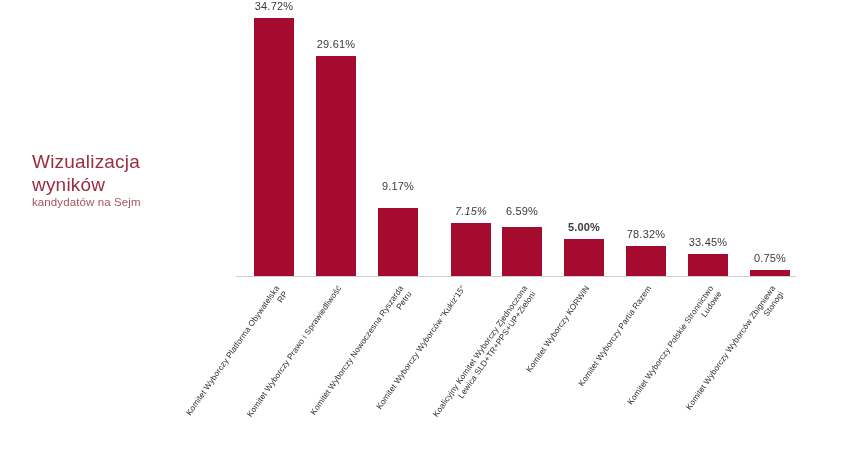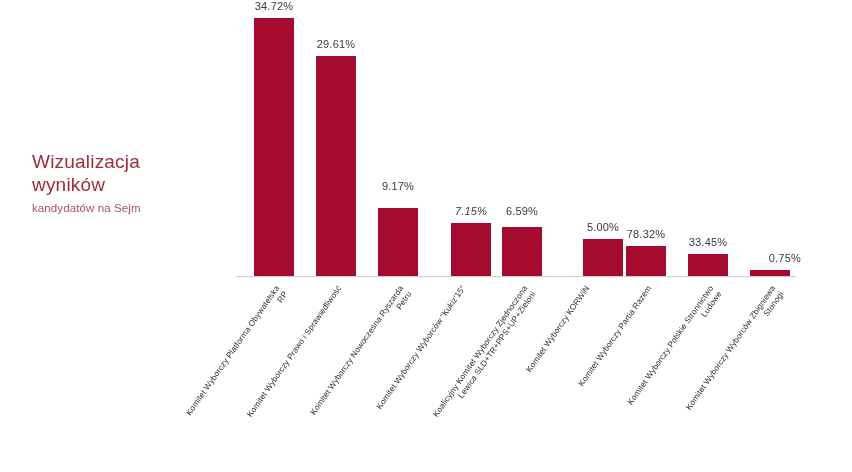--- a/index.html
+++ b/index.html
@@ -20,21 +20,21 @@
   }
   .chart-title{
     font-size:19px;
     line-height:23px;
     color:#9B2D3E;
     font-weight:400;
     letter-spacing:.2px;
     white-space:pre-line;
   }
   .chart-subtitle{
-    margin-top:6px;
+    margin-top:0;
     font-size:11.5px;
     color:#A5535F;
     font-weight:400;
     letter-spacing:.1px;
   }
 
   
   .plot{
     position:absolute;
     left:236px;
@@ -132,35 +132,35 @@
         <div class="bar-label" style="bottom: 84px;">9.17%</div>
       </div>
       <div class="bar-slot" style="left: 204px; font-style: italic;">
         <div class="bar" title="Komitet Wyborczy Wyborców &quot;Kukiz'15&quot; — 7.15%" style="height: 53px; background: rgb(164, 11, 46);"></div>
         <div class="bar-label" style="bottom: 59px;">7.15%</div>
       </div>
       <div class="bar-slot" style="left: 255px;">
         <div class="bar" title="Koalicyjny Komitet Wyborczy Zjednoczona Lewica SLD+TR+PPS+UP+Zieloni — 6.59%" style="height: 49px; background: rgb(164, 11, 46);"></div>
         <div class="bar-label" style="bottom: 59px;">6.59%</div>
       </div>
-      <div class="bar-slot" style="left: 336px;">
+      <div class="bar-slot" style="left: 317px; font-weight: bold;">
         <div class="bar" title="Komitet Wyborczy KORWiN — 5.00%" style="height: 37px; background: rgb(164, 11, 46);"></div>
         <div class="bar-label" style="bottom: 43px;">5.00%</div>
       </div>
       <div class="bar-slot" style="left: 379px;">
         <div class="bar" title="Komitet Wyborczy Partia Razem — 3.98%" style="height: 30px; background: rgb(164, 11, 46);"></div>
         <div class="bar-label" style="bottom: 36px;">78.32%</div>
       </div>
       <div class="bar-slot" style="left: 441px;">
         <div class="bar" title="Komitet Wyborczy Polskie Stronnictwo Ludowe — 3.02%" style="height: 22px; background: rgb(164, 11, 46);"></div>
         <div class="bar-label" style="bottom: 28px;">33.45%</div>
       </div>
       <div class="bar-slot" style="left: 503px;">
         <div class="bar" title="Komitet Wyborczy Wyborców Zbigniewa Stonogi — 0.75%" style="height: 6px; background: rgb(164, 11, 46);"></div>
-        <div class="bar-label" style="bottom: 12px; text-align: right;">0.75%</div>
+        <div class="bar-label" style="bottom: 12px;">0.75%</div>
       </div>
     </div>
   <div class="baseline"></div>
   <div class="cats" id="cats">
       <div class="cat" style="left: 7px;">
         <div class="cat-inner">
           <span class="l">Komitet Wyborczy Platforma Obywatelska</span>
           <span class="l">RP</span>
         </div>
       </div>

